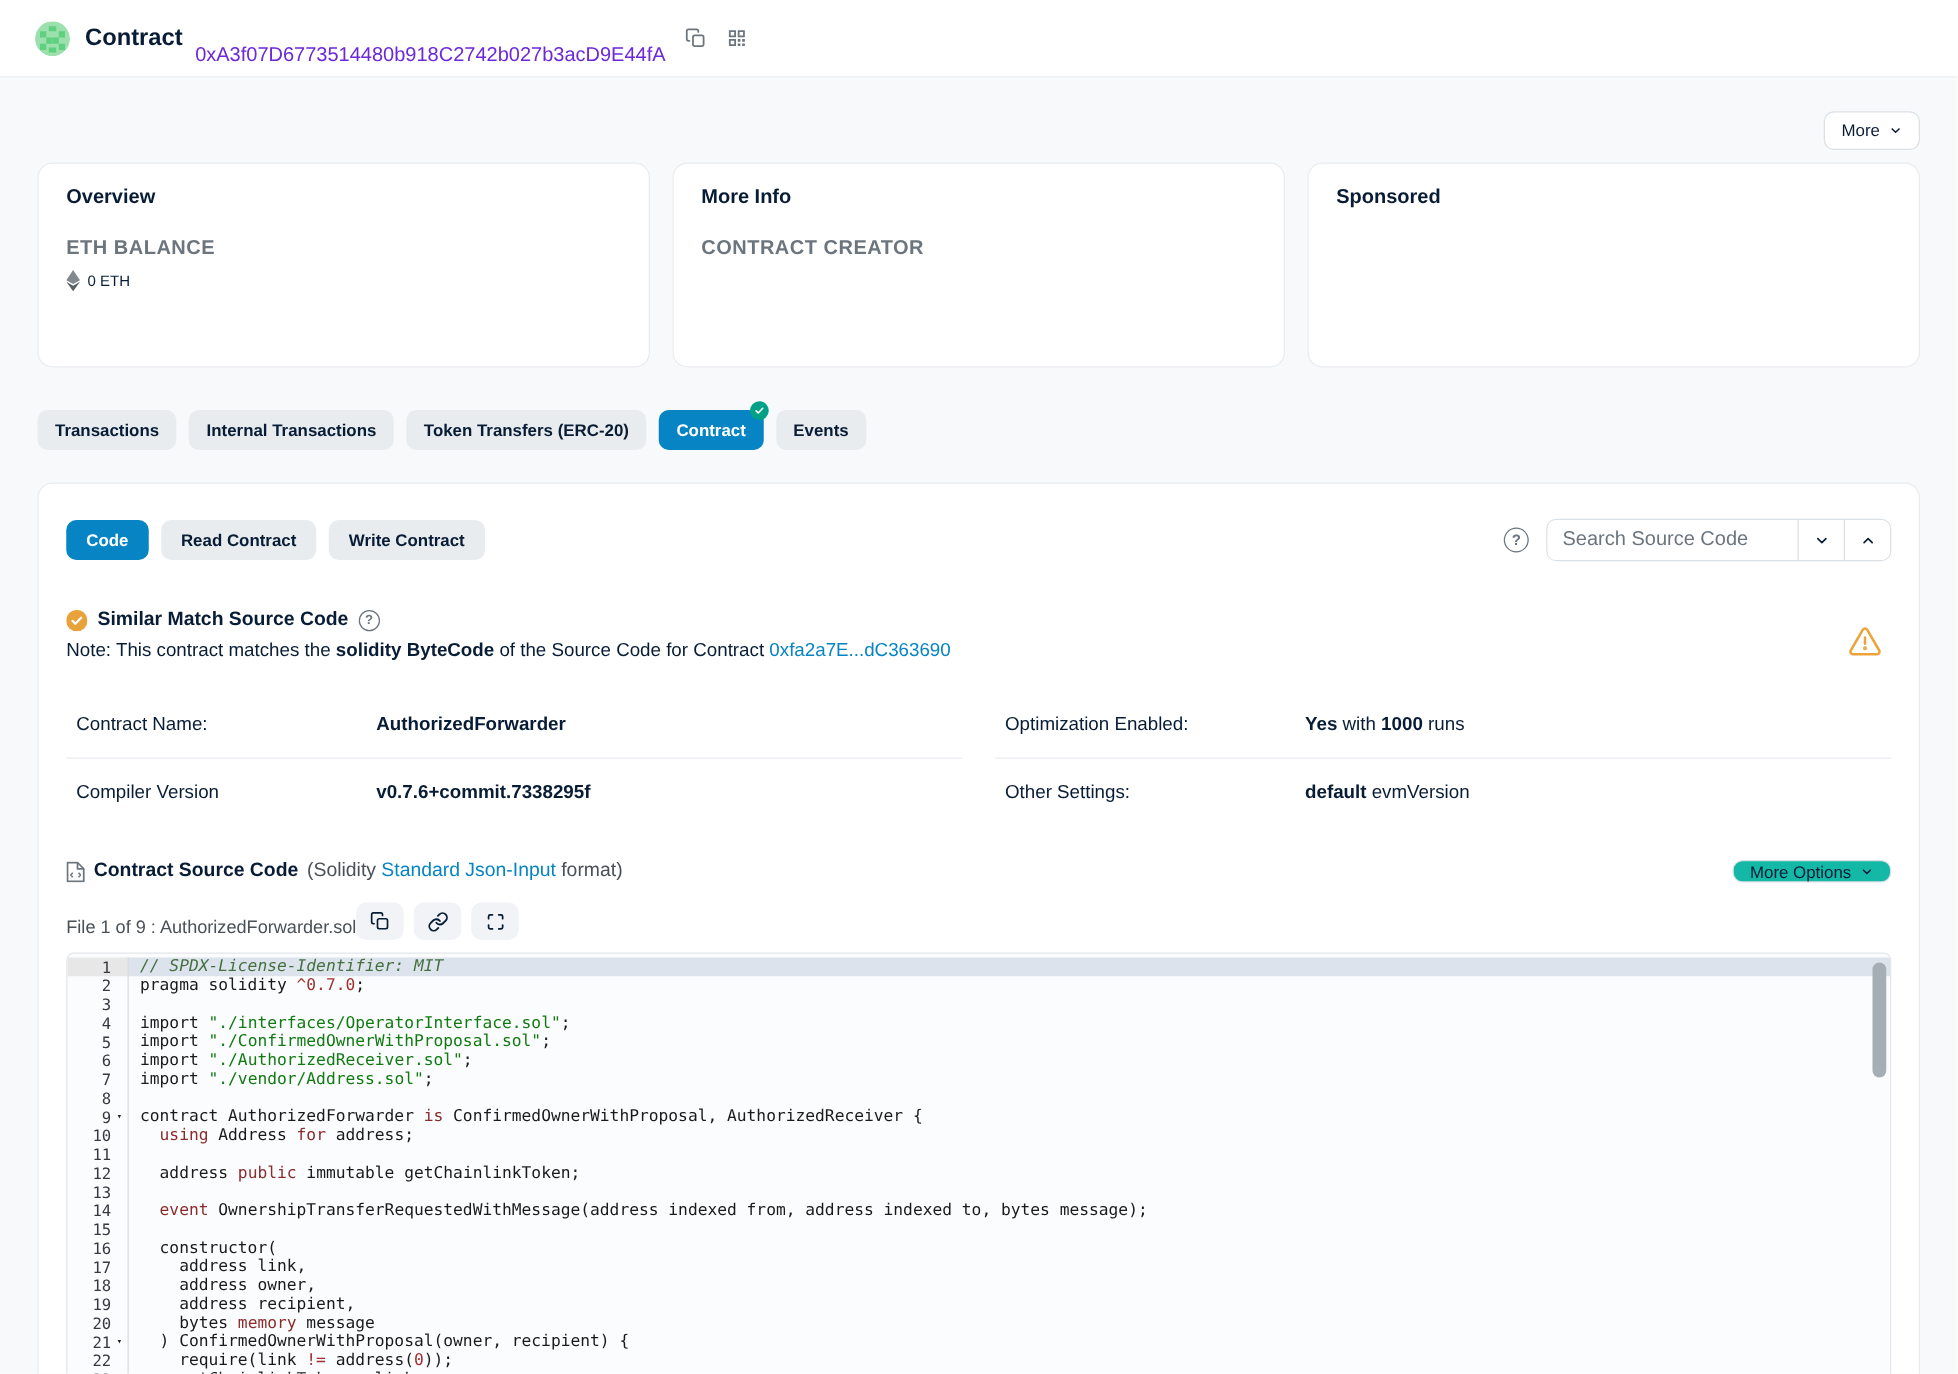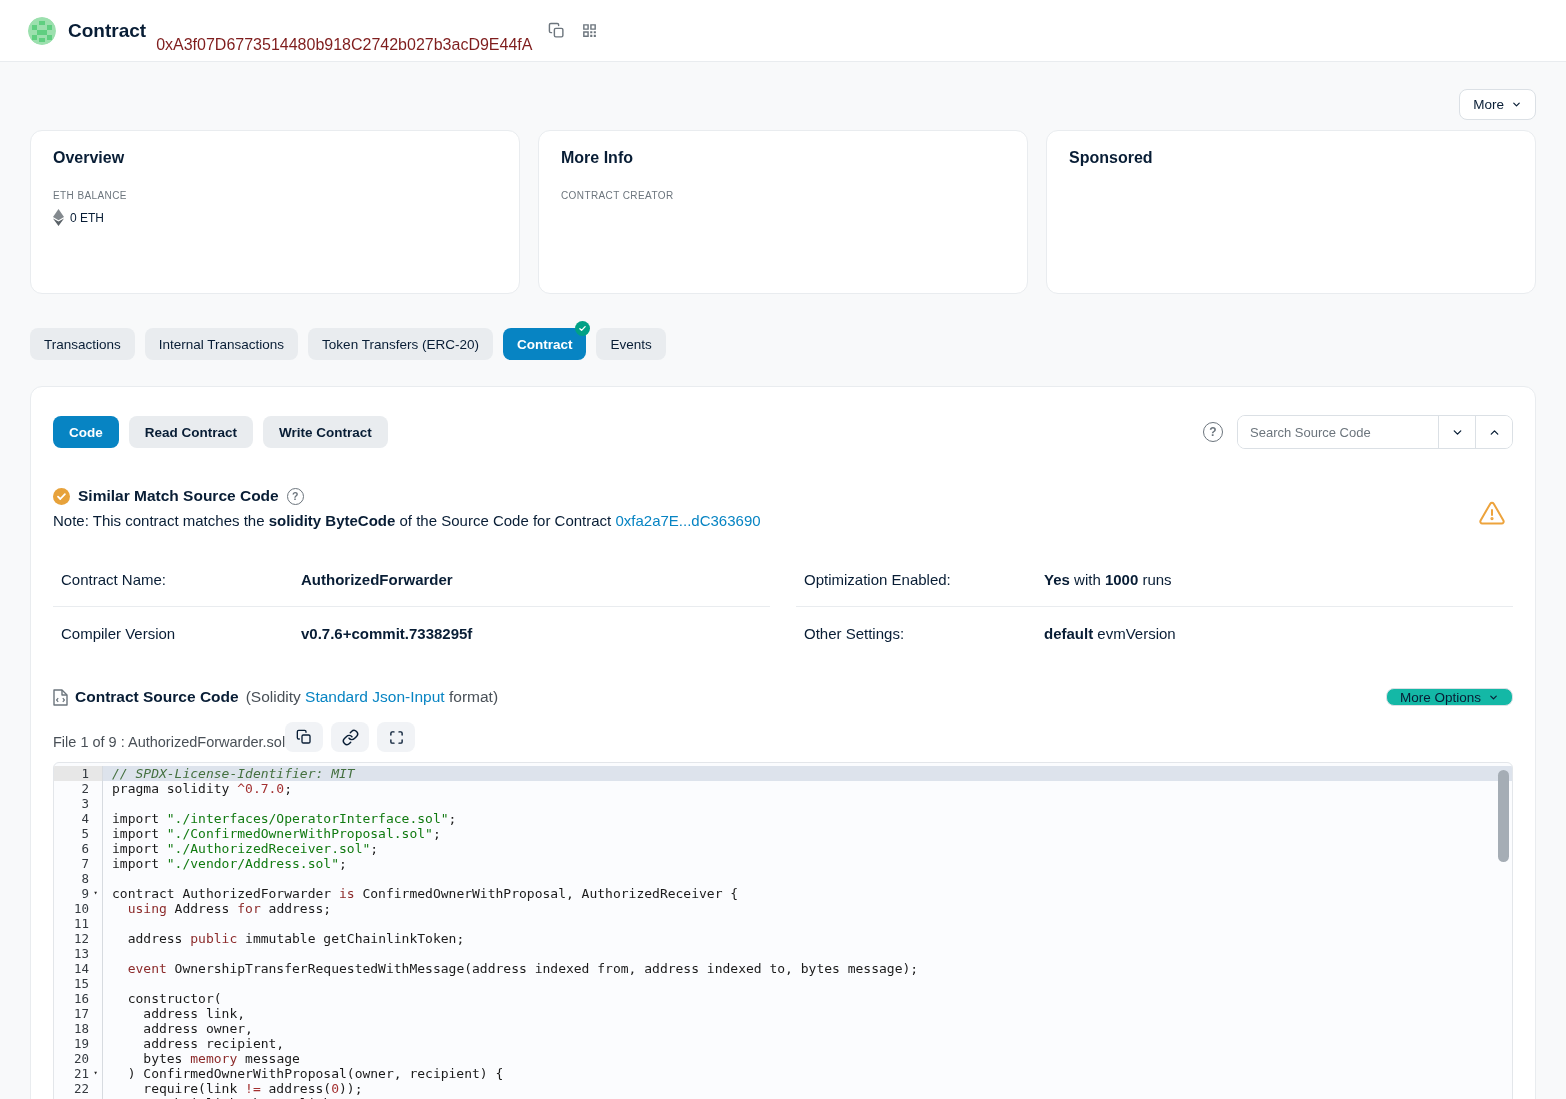--- a/index.html
+++ b/index.html
@@ -10,45 +10,45 @@
     font-family:"Liberation Sans", sans-serif;
   }
   a { color:#0784c3; text-decoration:none; cursor:pointer; }
   svg { display:block; }
 
   
   .topbar { background:#fff; border-bottom:1px solid #e9ecef; height:62px;
             display:flex; align-items:center; padding:0 28px; }
   .avatar { width:28px; height:28px; border-radius:50%; overflow:hidden; flex:none; }
   .page-title { font-size:19px; font-weight:700; margin-left:12px; }
-  .addr { font-size:16px; margin-left:10px; color:#7f1d1d;margin-top:28px; }
+  .addr { font-size:16px; margin-left:10px; color:#6d28d9;margin-top:28px; }
   .hicon { margin-left:16px; color:#6c757d; cursor:pointer; }
 
   .page { padding:0 30px; }
 
   
   .morebar { display:flex; justify-content:flex-end; margin-top:27px; }
   .btn-white { display:inline-flex; align-items:center; gap:7px; height:31px;
     background:#fff; border:1px solid #dbe0e5; border-radius:8px; padding:0 13px;
     font-size:13.5px; font-weight:500; color:#081d35; cursor:pointer;
     font-family:"Liberation Sans",sans-serif; }
 
   
   .cards { display:flex; gap:18px; margin-top:10px; }
   .card { flex:1; background:#fff; border:1px solid #e9ecef; border-radius:12px;
           padding:18px 22px; height:164px; }
   .card-title { font-size:16px; font-weight:700; }
-  .mini-label { font-size:10px; color:#6c757d; letter-spacing:.4px; margin-top:23px; }
+  .mini-label { font-size:16px; color:#6c757d; letter-spacing:.4px; margin-top:23px;font-weight:bold; }
   .value-row { font-size:12px; margin-top:8px; display:flex; align-items:center; gap:6px; }
   .creator-row { font-size:15px; margin-top:7px; }
 
   
   .tabs { margin-top:34px; display:flex; gap:10px; }
   .tab { position:relative; height:32px; padding:0 14px; border-radius:8px;
-         background:#e9ecef; font-size:13.5px; font-weight:400; color:#081d35;
+         background:#e9ecef; font-size:13.5px; font-weight:700; color:#081d35;
          display:inline-flex; align-items:center; cursor:pointer; }
   .tab.active { background:#0784c3; color:#fff; font-weight:600; }
   .tab-badge { position:absolute; top:-7px; right:-4px; width:15px; height:15px;
          border-radius:50%; background:#00a186; display:flex; align-items:center;
          justify-content:center; }
 
   
   .main { margin-top:26px; background:#fff; border:1px solid #e9ecef;
           border-radius:12px; padding:24px 22px 60px; min-height:745px; }
 
@@ -58,21 +58,21 @@
           font-size:13.5px; font-weight:600; color:#081d35;
           display:inline-flex; align-items:center; cursor:pointer; }
   .pill.active { background:#0784c3; color:#fff; }
   .right-tools { display:flex; align-items:center; gap:14px; }
   .help-circle { width:20px; height:20px; border-radius:50%; border:1.5px solid #6c757d;
           color:#6c757d; font-size:12px; font-weight:700; display:flex;
           align-items:center; justify-content:center; cursor:pointer; }
   .sgroup { display:flex; align-items:stretch; height:34px; background:#fff;
           border:1px solid #dbe0e5; border-radius:8px; overflow:hidden; }
   .sgroup input { border:none; outline:none; padding:0 12px; width:200px;
-          font-size:13px; color:#081d35; font-family:"Liberation Sans",sans-serif; }
+          font-size:16px; color:#081d35; font-family:"Liberation Sans",sans-serif; }
   .sgroup input::placeholder { color:#6c757d; }
   .sbtn { width:37px; border:none; background:#fff; border-left:1px solid #dbe0e5;
           display:flex; align-items:center; justify-content:center; cursor:pointer; color:#081d35; }
 
   
   .similar { margin-top:38px; position:relative; }
   .sim-title { display:flex; align-items:center; gap:8px; font-size:15.5px; font-weight:700; }
   .sim-note { margin-top:7px; font-size:15px; color:#081d35; }
   .warn-icon { position:absolute; right:8px; top:14px; }
 

